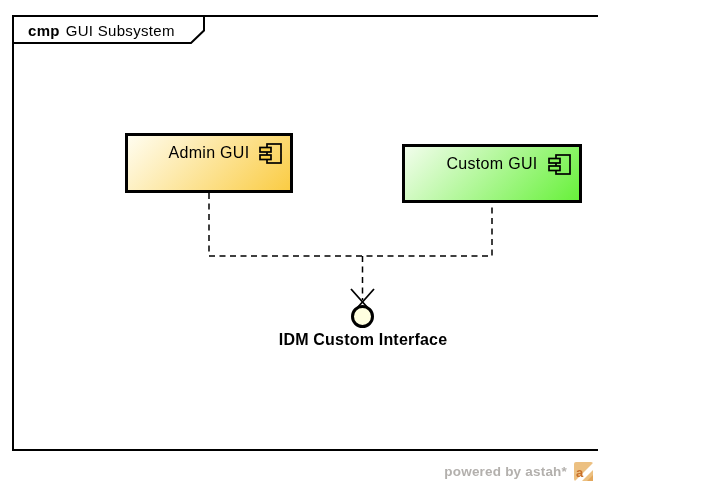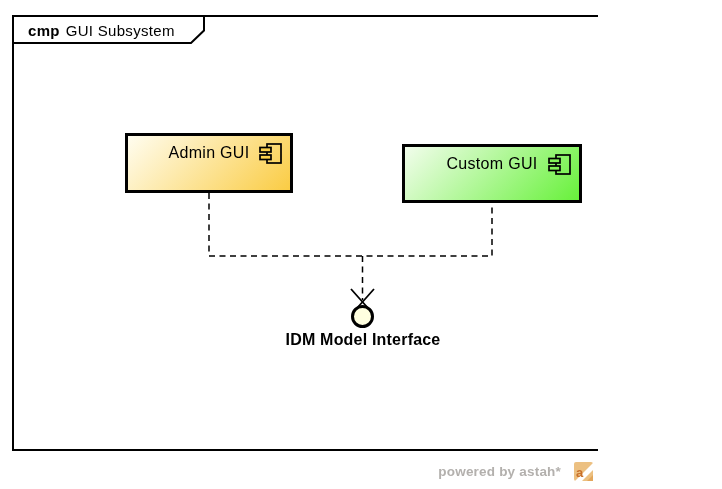--- a/index.html
+++ b/index.html
@@ -60,21 +60,21 @@
     text-align:center;
     font-size:16px;font-weight:bold;color:#000;
     letter-spacing:.2px;
     white-space:nowrap;
   }
 
   
   .watermark{
     position:absolute;
     right:5px;top:462px;
-    display:flex;align-items:center;gap:13px;
+    display:flex;align-items:center;gap:7px;
   }
   .watermark .wm-text{
     font-size:13.5px;font-weight:bold;color:#b3b0ad;
     letter-spacing:.2px;
   }
 </style>
 </head>
 <body>
 
 <div class="canvas">
@@ -108,21 +108,21 @@
   <div class="component admin">
     <div class="comp-name">Admin GUI</div>
     <svg class="comp-icon" width="24" height="22" viewBox="0 0 24 22">
       <rect x="8" y="1" width="14" height="19" fill="none" stroke="#000" stroke-width="1.7"></rect>
       <rect class="bar" x="1" y="4.5" width="11" height="4.5" stroke="#000" stroke-width="1.7"></rect>
       <rect class="bar" x="1" y="12" width="11" height="4.5" stroke="#000" stroke-width="1.7"></rect>
     </svg>
   </div>
 
   <div class="iface-circle"></div>
-  <div class="iface-label">IDM Model Interface</div>
+  <div class="iface-label">IDM Custom Interface</div>
 
   <div class="watermark">
     <span class="wm-text">powered by astah*</span>
     <svg width="19" height="19" viewBox="0 0 19 19">
       <rect x="0" y="0" width="19" height="19" rx="2" fill="#ECC081"></rect>
       <polygon points="19,1 19,8 8,19 1,19" fill="#ffffff"></polygon>
       <polygon points="13,19 19,13 19,19" fill="#E3A75C"></polygon>
       <text x="2" y="14.5" font-family="Liberation Sans, sans-serif" font-size="13" font-weight="bold" fill="#C9702A">a</text>
     </svg>
   </div>

